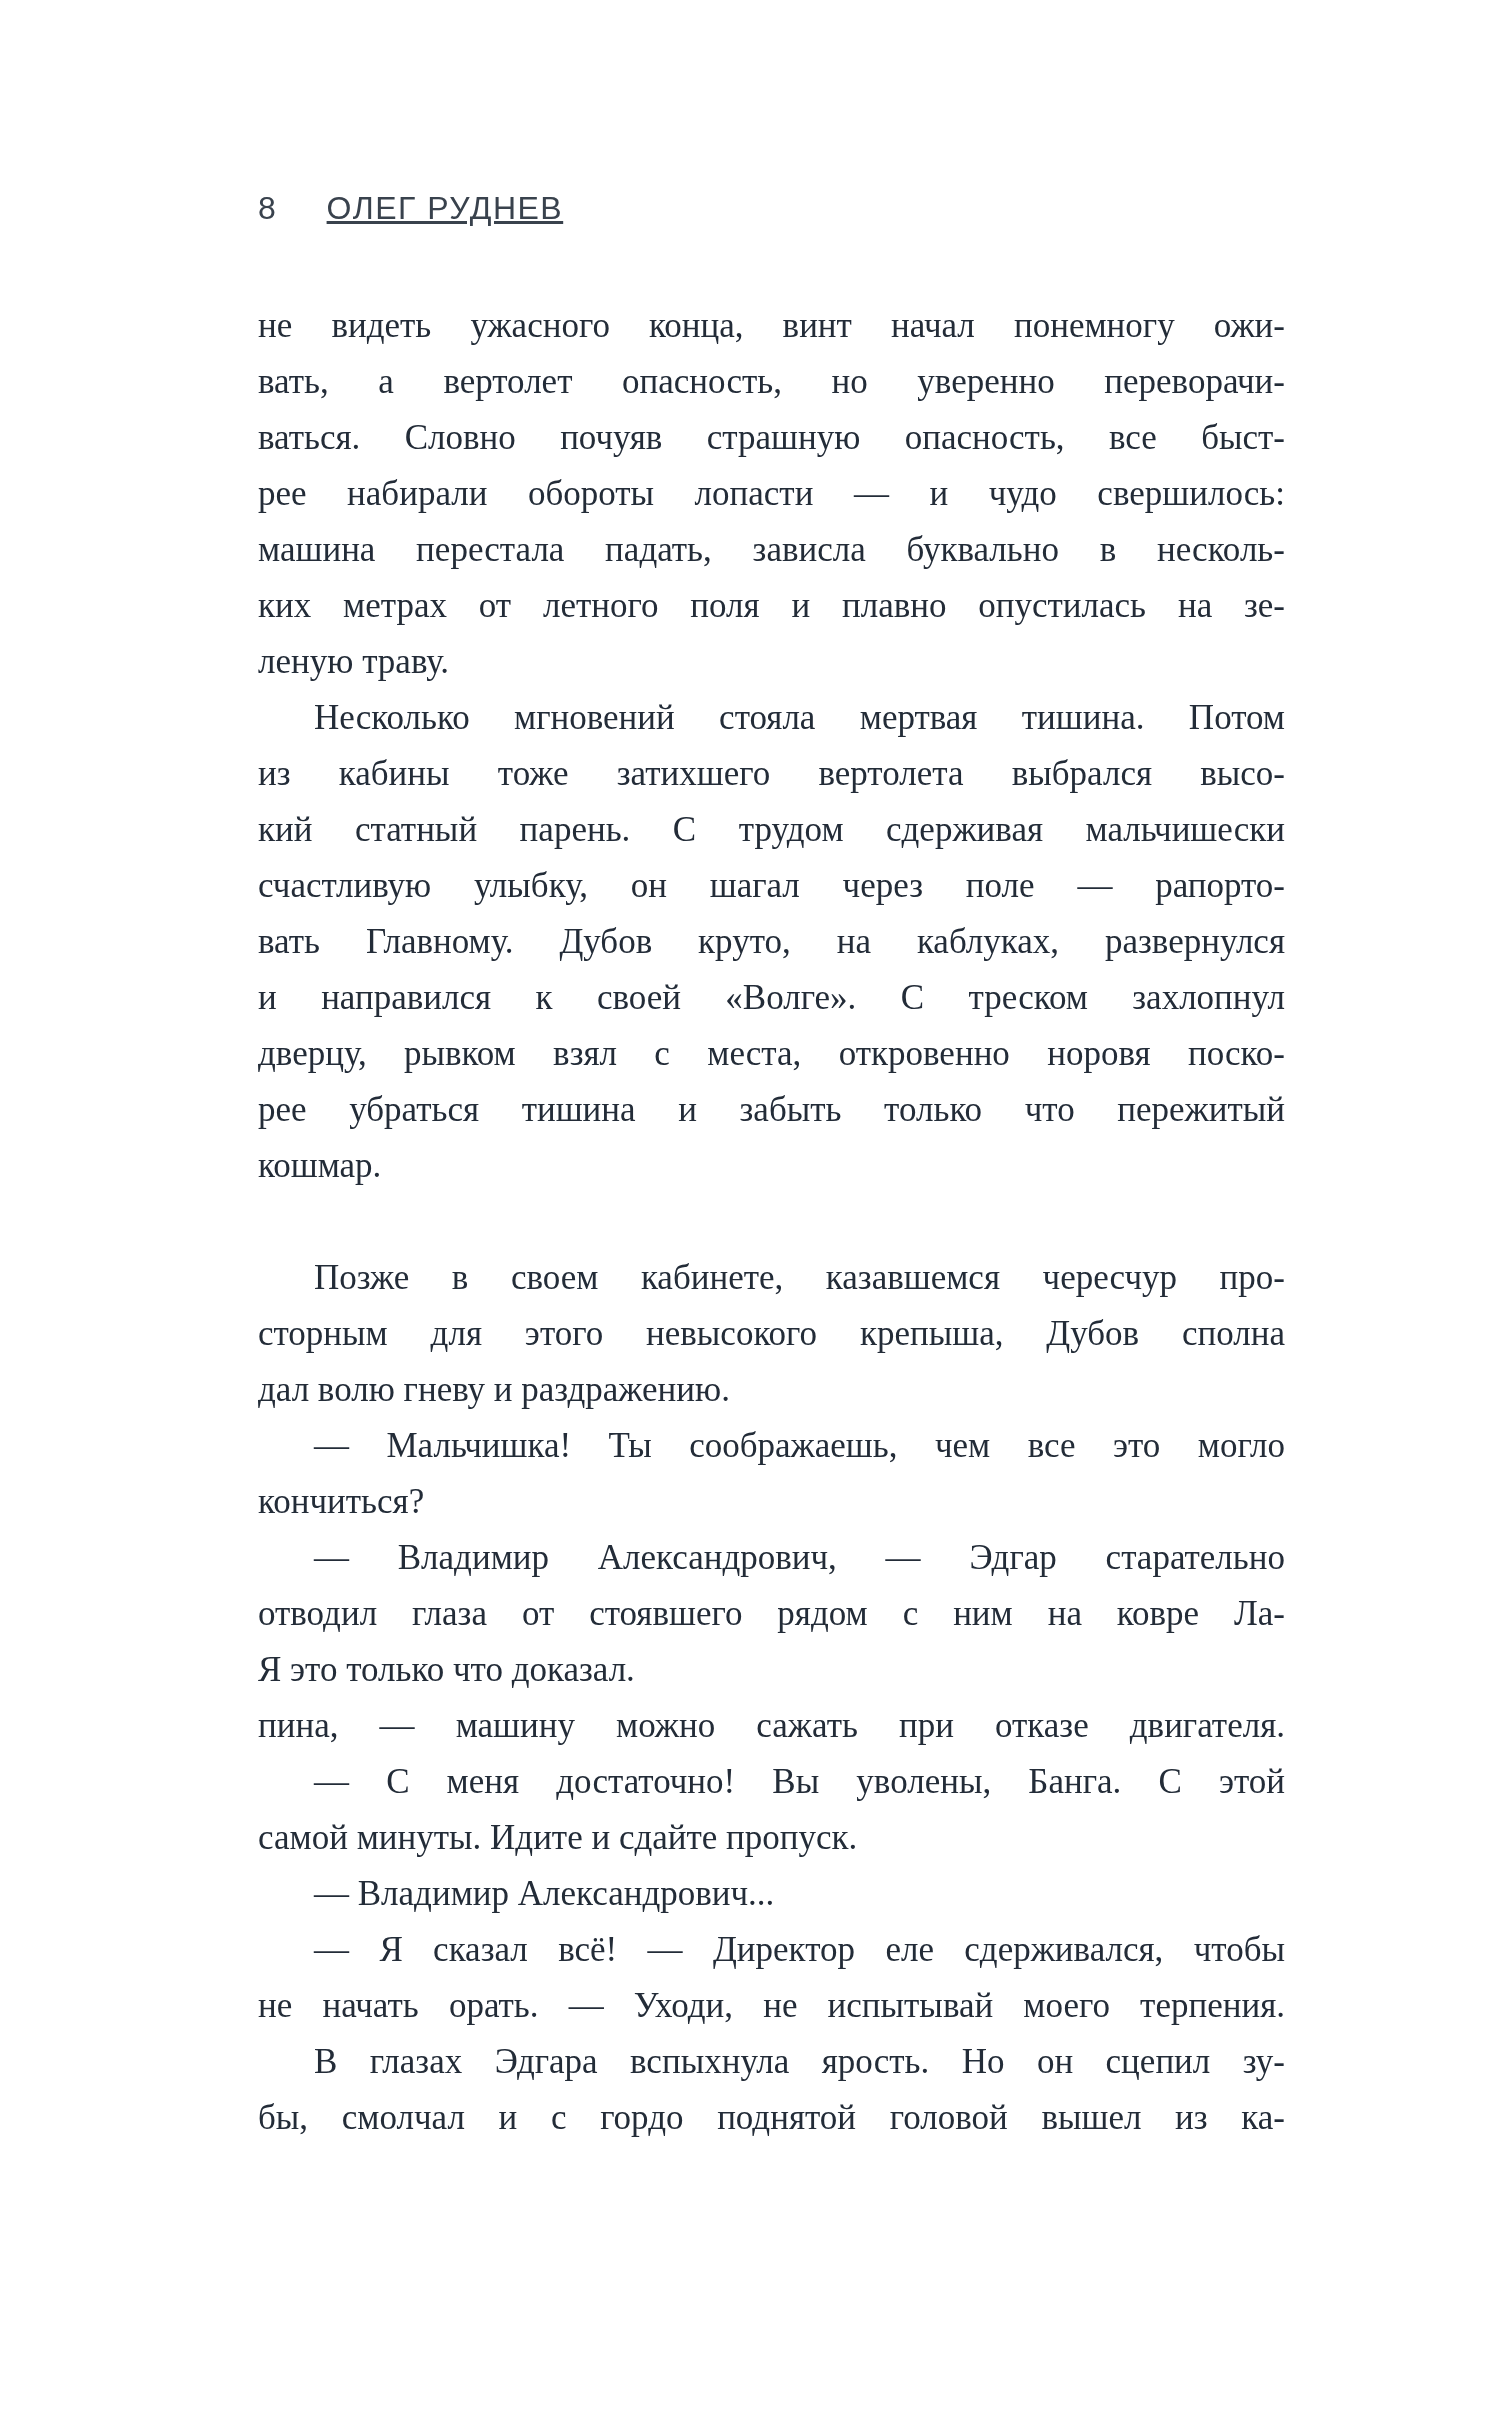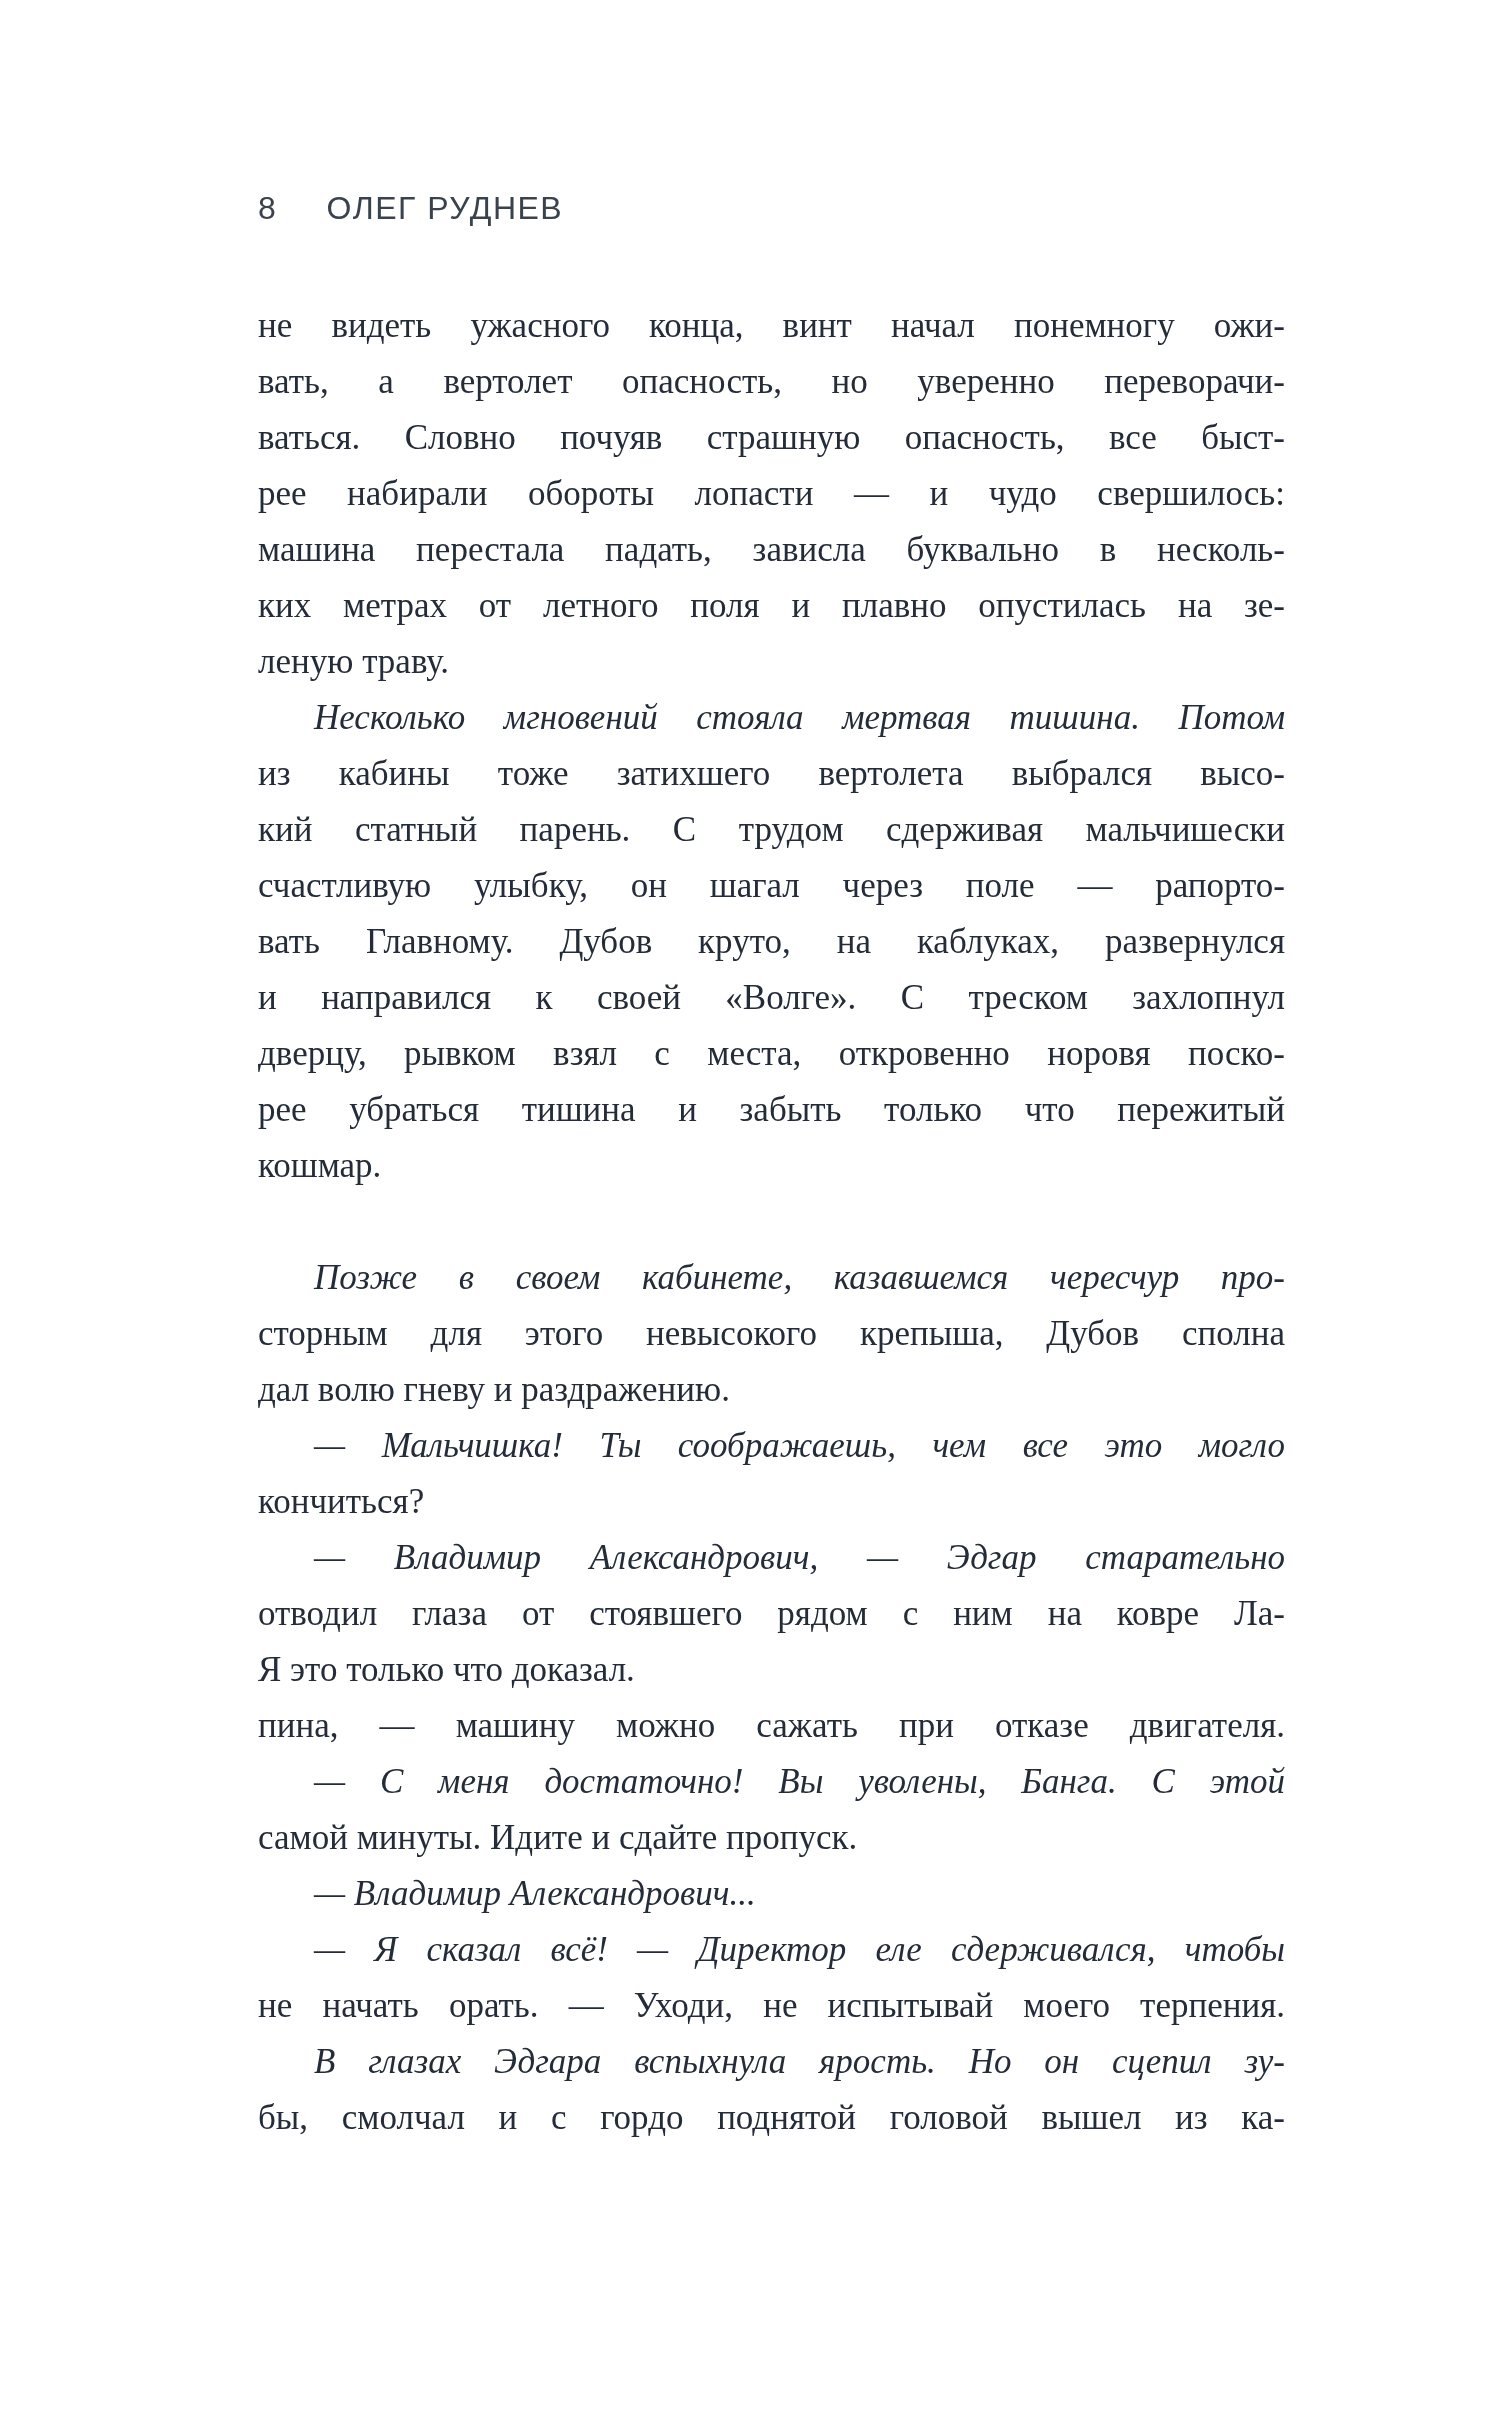--- a/index.html
+++ b/index.html
@@ -19,38 +19,38 @@
     left: 258px; top: 190px;
     display: flex;
     align-items: baseline;
     font-family: "Liberation Sans", sans-serif;
     font-size: 32px;
     font-weight: 400;
     letter-spacing: 1.5px;
     color: #39424d;
   }
   .running-header .page-number { min-width: 21.6px; }
-  .running-header .header-title { margin-left: 47px; }
+  .running-header .header-title { margin-left: 47px; text-decoration: underline; }
   .text-block {
     position: absolute;
     left: 258px; top: 298px;
     width: 1027px;
     font-size: 35px;
     color: #232c38;
   }
   .para { margin: 0; padding: 0; }
   .para.scene-break { margin-top: 56px; }
   .line {
     height: 56px;
     line-height: 56px;
     text-align: justify;
     text-align-last: justify;
   }
   .line.last { text-align-last: left; }
-  .para.indent .line:first-child { text-indent: 56px; font-style: italic; }
+  .para.indent .line:first-child { text-indent: 56px; }
 </style>
 </head>
 <body style="background: rgb(255, 255, 255);">
 
 <div class="page">
   <div class="running-header" style="color: rgb(57, 66, 77);">
     <span class="page-number">8</span>
     <span class="header-title">ОЛЕГ РУДНЕВ</span>
   </div>
   <div class="text-block" style="color: rgb(35, 44, 56);">

